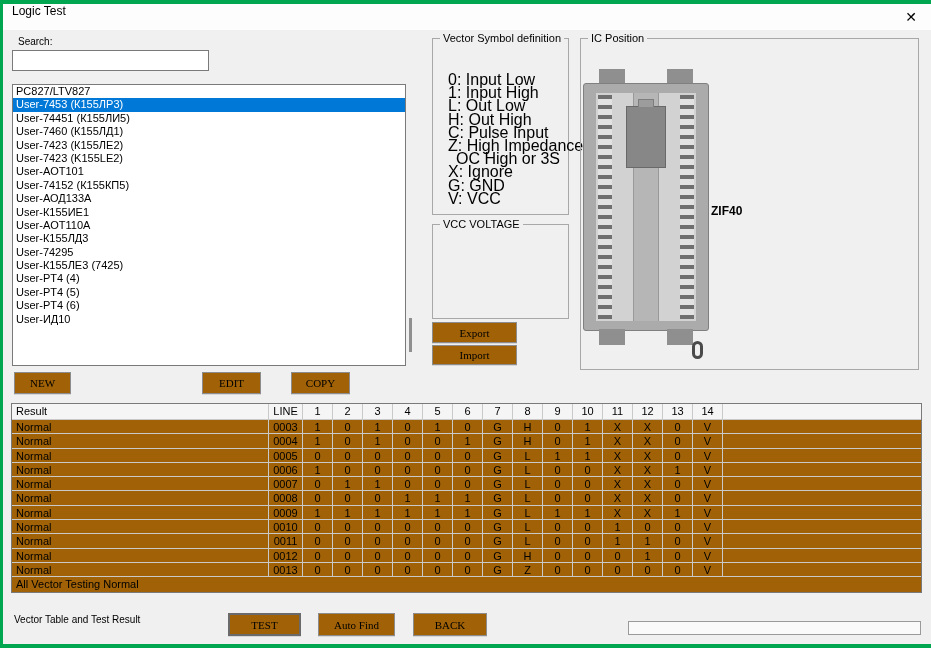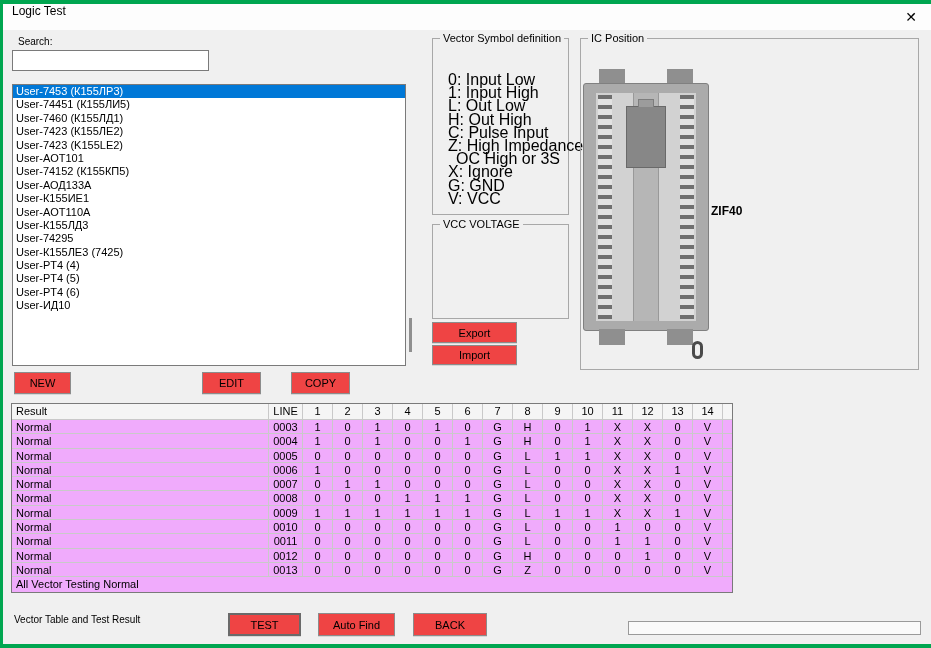--- a/index.html
+++ b/index.html
@@ -16,21 +16,21 @@
 
   .lbl { position:absolute; font-size:10px; }
 
   .search-input { position:absolute; left:9px; top:46px; width:197px; height:21px; border:1px solid #7a7a7a; background:#fff; font-family:inherit; font-size:12px; padding:0 4px; outline:none; }
 
   .listbox { position:absolute; left:9px; top:80px; width:394px; height:282px; background:#fff; border:1px solid #7a7a7a; overflow:hidden; }
   .list-item { font-size:11px; line-height:13.4px; height:13.4px; padding-left:3px; white-space:nowrap; overflow:hidden; }
   .list-item.selected { background:var(--selection-color,#0078d7); color:#fff; }
   .scroll-thumb { position:absolute; right:1px; top:234px; width:3px; height:34px; background:#8f8f8f; }
 
-  .btn { position:absolute; background:#ef4444; border:1px solid #8c8c8c; font-family:Liberation Sans, sans-serif; font-size:11px; display:flex; align-items:center; justify-content:center; box-shadow:0 1px 0 rgba(0,0,0,0.10); cursor:default; }
+  .btn { position:absolute; background:#a16207; border:1px solid #8c8c8c; font-family:Liberation Serif, serif; font-size:11px; display:flex; align-items:center; justify-content:center; box-shadow:0 1px 0 rgba(0,0,0,0.10); cursor:default; }
   .btn.default { border:2px solid #6a6a6a; }
 
   .groupbox { position:absolute; border:1px solid #a8a8a8; }
   .groupbox > .gb-title { position:absolute; top:-7px; left:7px; background:#f0f0f0; padding:0 3px; font-size:11px; line-height:13px; white-space:nowrap; }
 
   .vs-lines { position:absolute; left:15px; top:34px; right:4px; }
   .vs-line { font-size:16px; line-height:13.2px; white-space:nowrap; }
   .vs-line.indent { padding-left:8px; }
 
   .vcc-options { position:absolute; left:14px; top:16px; right:4px; }
@@ -48,21 +48,21 @@
   .sk-inner { position:absolute; left:12px; top:9px; right:12px; bottom:9px; background:#d2d2d2; }
   .sk-teeth { position:absolute; top:2px; bottom:2px; width:14px; background-color:#e2e2e2; background-image:repeating-linear-gradient(to bottom,#6f6f6f 0 4px, transparent 4px 10px); }
   .sk-teeth.left { left:2px; } .sk-teeth.right { right:2px; }
   .sk-rail { position:absolute; left:50%; top:0; bottom:0; width:26px; transform:translateX(-50%); background:#b6b6b6; border-left:1px solid #999; border-right:1px solid #999; }
   .sk-chip { position:absolute; left:50%; top:22px; transform:translateX(-50%); width:40px; height:62px; background:#878787; border:1px solid #696969; }
   .sk-chip-tab { position:absolute; left:50%; top:-8px; transform:translateX(-50%); width:16px; height:8px; background:#9c9c9c; border:1px solid #7d7d7d; border-bottom:none; }
   .sk-lever { position:absolute; right:8px; bottom:-14px; width:11px; height:18px; border:3px solid #4a4a4a; border-radius:6px; background:transparent; }
   .zif-label { margin-top:8px; font-size:12px; font-weight:bold; }
 
   
-  .result-table { position:absolute; left:8px; top:399px; width:722px; height:190px; background:#f0abfc; border:1px solid #7a7a7a; overflow:hidden; }
+  .result-table { position:absolute; left:8px; top:399px; width:911px; height:190px; background:#a16207; border:1px solid #7a7a7a; overflow:hidden; }
   .trow { display:grid; grid-template-columns:257px 34px repeat(14,30px) 1fr; }
   .trow > div { border-right:1px solid #c9c9c9; border-bottom:1px solid #c9c9c9; font-size:11px; height:14.3px; line-height:14px; text-align:center; overflow:hidden; white-space:nowrap; }
   .trow > div:first-child { text-align:left; padding-left:4px; }
   .trow > div:last-child { border-right:none; }
   .thead-row > div { height:16px; line-height:15px; background:#f5f5f5; }
   .footer-row > .tfoot-cell { grid-column:1 / -1; text-align:left; padding-left:4px; border-right:none; border-bottom:none; }
 
   .progress-bar { position:absolute; left:625px; top:617px; width:293px; height:14px; border:1px solid #9a9a9a; background:#fafafa; }
 </style>
 </head>
@@ -72,20 +72,21 @@
 
   <div class="titlebar">
     <span class="title">Logic Test</span>
     <span class="close-btn">✕</span>
   </div>
 
   <span class="lbl" style="left:15px; top:32px;">Search:</span>
   <input class="search-input" type="text" value="" style="">
 
   <div class="listbox">
+      <div class="list-item">PC827/LTV827</div>
       <div class="list-item selected">User-7453 (К155ЛР3)</div>
       <div class="list-item">User-74451 (К155ЛИ5)</div>
       <div class="list-item">User-7460 (К155ЛД1)</div>
       <div class="list-item">User-7423 (К155ЛЕ2)</div>
       <div class="list-item">User-7423 (K155LE2)</div>
       <div class="list-item">User-AOT101</div>
       <div class="list-item">User-74152 (К155КП5)</div>
       <div class="list-item">User-АОД133А</div>
       <div class="list-item">User-К155ИЕ1</div>
       <div class="list-item">User-AOT110A</div>

